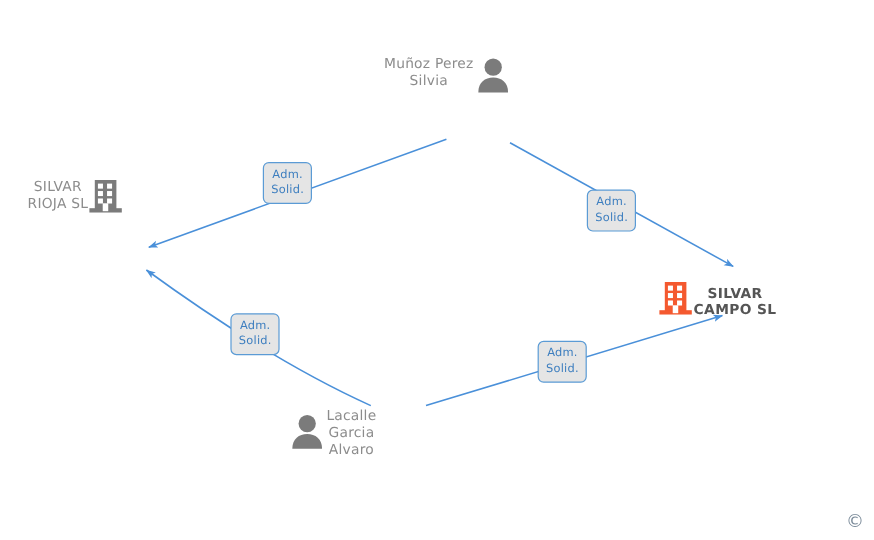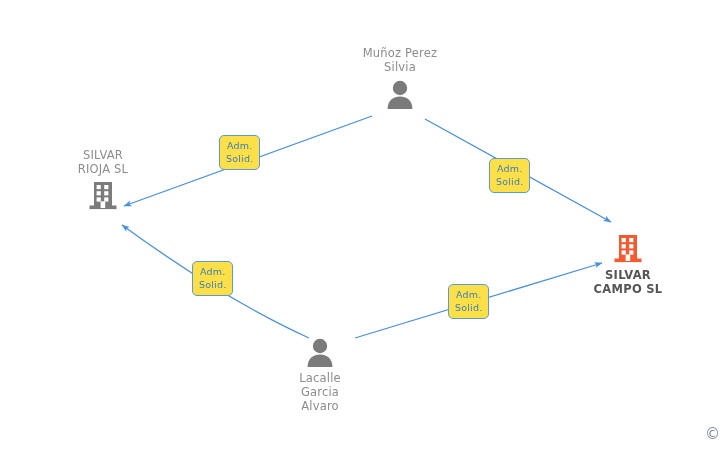--- a/index.html
+++ b/index.html
@@ -25,21 +25,21 @@
     position: absolute;
     left: 0;
     top: 0;
     width: 728px;
     height: 450px;
     pointer-events: none;
   }
   .node {
     position: absolute;
     display: flex;
-    flex-direction: column;
+    flex-direction: row;
     align-items: center;
     width: 160px;
     margin-left: -80px;
   }
   .node-label {
     font-size: 11.5px;
     line-height: 14px;
     text-align: center;
     color: #8c8c8c;
     white-space: pre-line;
@@ -53,21 +53,21 @@
   }
   .node-icon {
     line-height: 0;
   }
   .label-above { margin-bottom: 4px; }
   .label-below { margin-top: 3px; }
 
   .edge-label {
     position: absolute;
     box-sizing: border-box;
-    background: #fde047;
+    background: #e5e5e5;
     border: 1px solid #5b9bd5;
     border-radius: 5px;
     color: #3d7ebf;
     font-size: 9.5px;
     line-height: 13px;
     text-align: center;
     padding: 3px 6px 4px 6px;
     white-space: pre-line;
     letter-spacing: 0.2px;
   }

